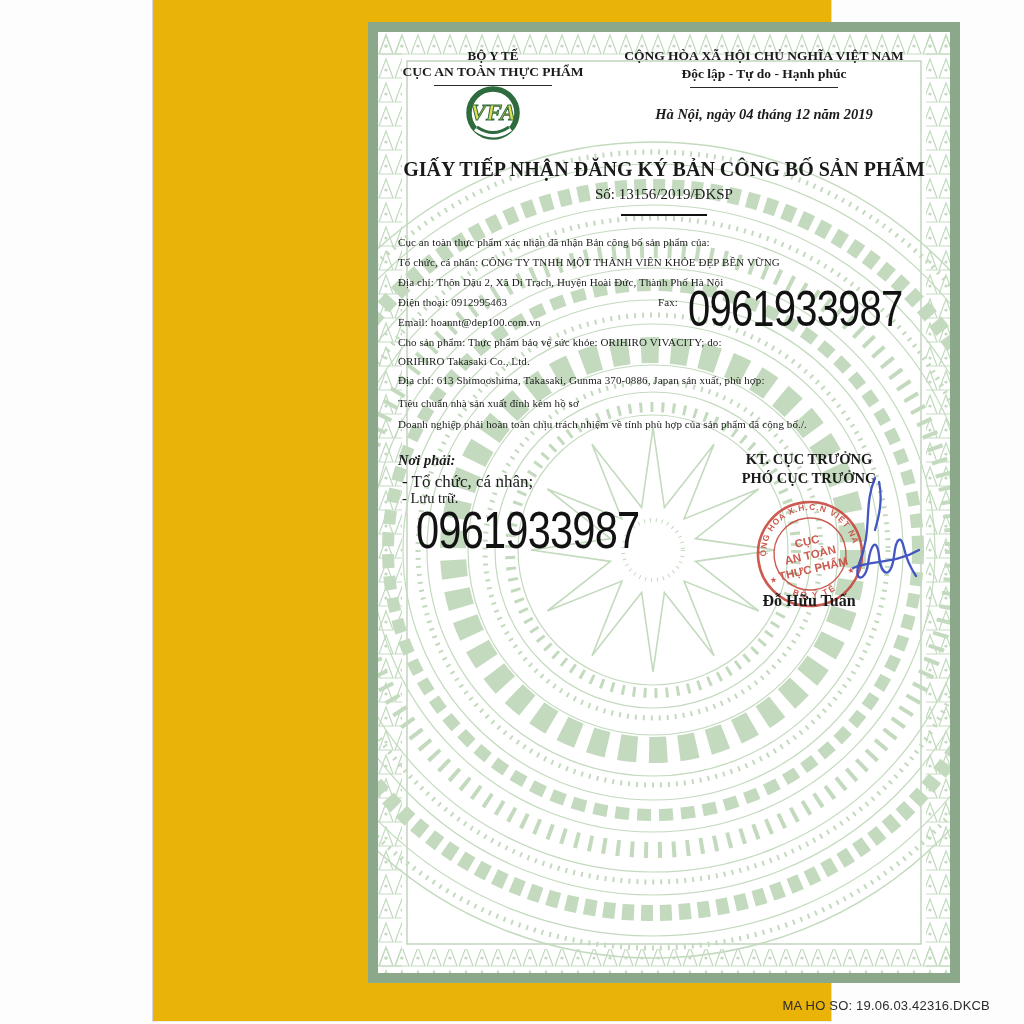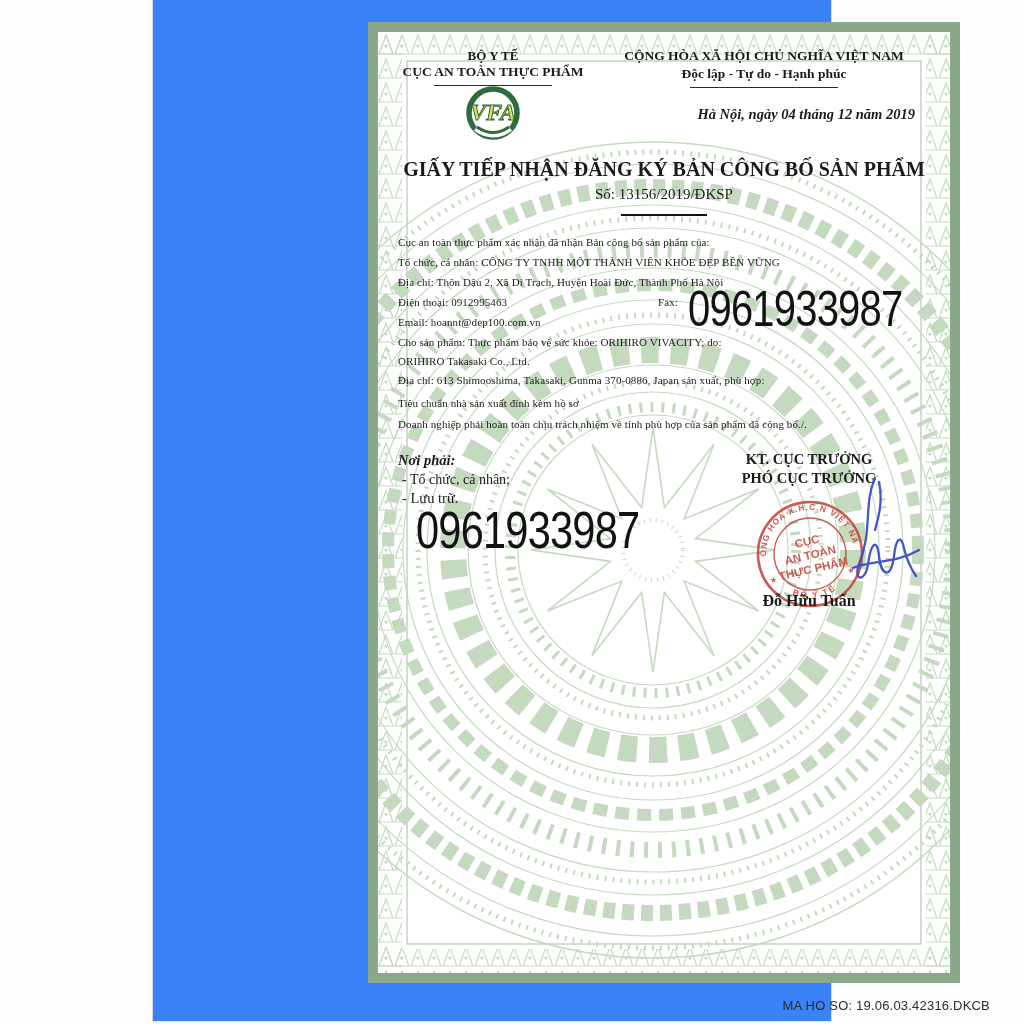--- a/index.html
+++ b/index.html
@@ -4,21 +4,21 @@
 <style>
   html,body{margin:0;padding:0;}
   body{
     width:1024px;height:1024px;position:relative;overflow:hidden;
     background:#fdfdfe;
     font-family:"Liberation Serif","DejaVu Serif",serif;
     color:#1a1a1a;
   }
   .page{
     position:absolute;left:152px;top:0;width:678px;height:1021px;
-    background:#3b82f6;
+    background:#eab308;
     border-left:1px solid #d5d5d9;border-right:1px solid #dcdce0;border-bottom:1px solid #ebebee;text-decoration:underline;
   }
   .topbar{
     position:absolute;left:193px;top:0;width:635px;height:6px;
     background:#d9d9de;border-bottom:1px solid #c9c9ce;
   }
   .cert{
     position:absolute;left:215px;top:22px;width:592px;height:961px;
     box-sizing:border-box;border:10px solid #8BA88B;background:#fff;
   }
@@ -104,42 +104,42 @@
         <path d="M20 46 q17 12 34 0" fill="none" stroke="#ffffff" stroke-width="7"></path>
         <path d="M21 45 q16 11 32 0" fill="none" stroke="#2E6B3E" stroke-width="3"></path>
         <text x="37" y="38" text-anchor="middle" font-family="Liberation Serif,serif" font-style="italic" font-weight="bold" font-size="24" fill="#E3DF52" stroke="#2E6B3E" stroke-width="1">VFA</text>
       </svg>
 
       <div class="abs ctr" style="left:235px;top:16px;width:302px;">
         <div class="b" style="font-size:13.5px;">CỘNG HÒA XÃ HỘI CHỦ NGHĨA VIỆT NAM</div>
         <div class="b" style="font-size:13.5px;margin-top:2px;">Độc lập - Tự do - Hạnh phúc</div>
         <div class="hline" style="width:148px;margin:5px auto 0;"></div>
       </div>
-      <div class="abs i b ctr" style="left:235px;top:74px;width:302px;font-size:14.5px;font-weight:600;text-align:right;">Hà Nội, ngày 04 tháng 12 năm 2019</div>
+      <div class="abs i b ctr" style="left:235px;top:74px;width:302px;font-size:14.5px;font-weight:600;">Hà Nội, ngày 04 tháng 12 năm 2019</div>
 
       <div class="abs b ctr" style="left:0;top:126px;width:572px;font-size:20px;">GIẤY TIẾP NHẬN ĐĂNG KÝ BẢN CÔNG BỐ SẢN PHẨM</div>
       <div class="abs ctr" style="left:0;top:154px;width:572px;font-size:15px;">Số: 13156/2019/ĐKSP</div>
       <div class="abs" style="left:243px;top:182px;width:86px;border-top:2px solid #111;"></div>
 
       <div class="abs body-line" style="left:20px;top:204px;">Cục an toàn thực phẩm xác nhận đã nhận Bản công bố sản phẩm của:</div>
       <div class="abs body-line" style="left:20px;top:224px;">Tổ chức, cá nhân: CÔNG TY TNHH MỘT THÀNH VIÊN KHỎE ĐẸP BỀN VỮNG</div>
       <div class="abs body-line" style="left:20px;top:244px;">Địa chỉ: Thôn Dậu 2, Xã Di Trạch, Huyện Hoài Đức, Thành Phố Hà Nội</div>
       <div class="abs body-line" style="left:20px;top:264px;">Điện thoại: 0912995463</div>
       <div class="abs body-line" style="left:280px;top:264px;">Fax:</div>
       <div class="abs body-line" style="left:20px;top:284px;">Email: hoannt@dep100.com.vn</div>
       <div class="abs body-line" style="left:20px;top:304px;">Cho sản phẩm: Thực phẩm bảo vệ sức khỏe: ORIHIRO VIVACITY; do:</div>
       <div class="abs body-line" style="left:20px;top:323px;">ORIHIRO Takasaki Co., Ltd.</div>
       <div class="abs body-line" style="left:20px;top:342px;">Địa chỉ: 613 Shimooshima, Takasaki, Gunma 370-0886, Japan sản xuất, phù hợp:</div>
       <div class="abs body-line" style="left:20px;top:365px;">Tiêu chuẩn nhà sản xuất đính kèm hồ sơ</div>
       <div class="abs body-line" style="left:20px;top:386px;">Doanh nghiệp phải hoàn toàn chịu trách nhiệm về tính phù hợp của sản phẩm đã công bố./.</div>
 
       <div class="abs bignum" style="left:310px;top:252px;font-size:50px;">0961933987</div>
 
       <div class="abs b i" style="left:20px;top:420px;font-size:14.5px;">Nơi phải:</div>
-      <div class="abs" style="left:24px;top:440px;font-size:14px;">- Tổ chức, cá nhân;</div>
+      <div class="abs" style="left:24px;top:440px;font-size:17px;">- Tổ chức, cá nhân;</div>
       <div class="abs" style="left:24px;top:458px;font-size:14.5px;">- Lưu trữ.</div>
 
       <div class="abs bignum" style="left:38px;top:472px;font-size:52px;">0961933987</div>
 
       <div class="abs b ctr" style="left:330px;top:418px;width:202px;font-size:14.5px;line-height:19px;">
         <div>KT. CỤC TRƯỞNG</div>
         <div>PHÓ CỤC TRƯỞNG</div>
       </div>
 
       <svg class="abs" style="left:366px;top:456px;" width="132" height="132" viewBox="0 0 132 132">

